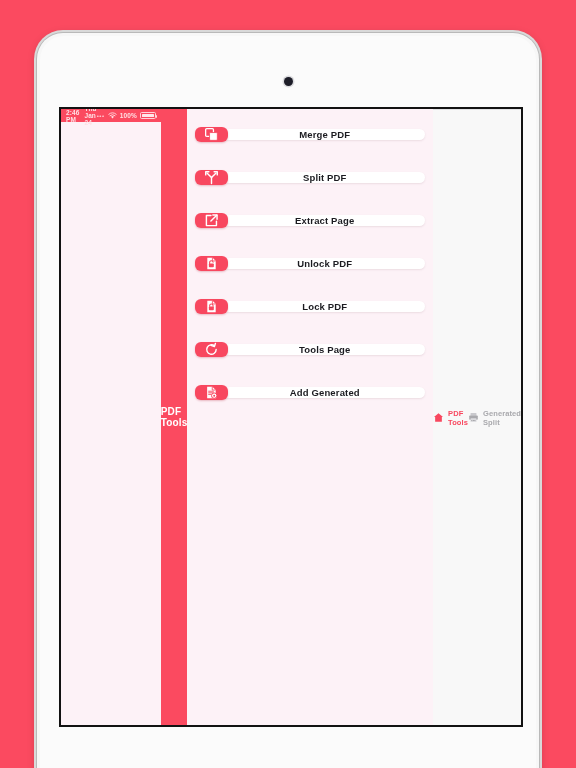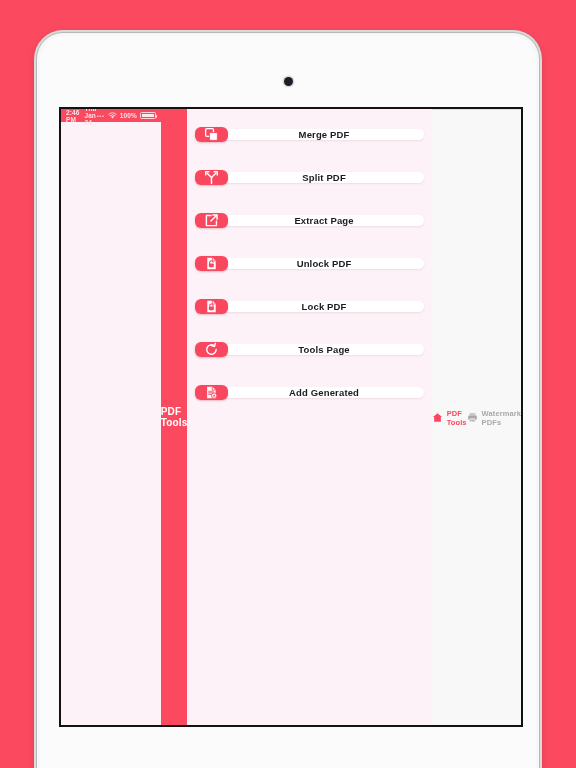--- a/index.html
+++ b/index.html
@@ -377,21 +377,21 @@
 
           <div class="tab inactive">
             <span>
               <svg width="11" height="11" viewBox="0 0 20 20" aria-hidden="true">
                 <rect x="4.6" y="1.6" width="10.8" height="5.2" rx="1" fill="#c9c9cd"></rect>
                 <rect x="2.2" y="6.2" width="15.6" height="8" rx="1.4" fill="#a9a9ad"></rect>
                 <rect x="4.6" y="11.4" width="10.8" height="6.8" rx="1" fill="#dcdcdf"></rect>
                 <text x="10" y="16.4" font-size="4.6" font-family="Liberation Sans, sans-serif" font-weight="700" fill="#8d8d92" text-anchor="middle">PDF</text>
               </svg>
             </span>
-            <span class="tab-label">Watermark PDFs</span>
+            <span class="tab-label">Generated Split</span>
           </div>
 
 
         </div>
 
       </div>
     </div>
   </div>
 
 </div>

